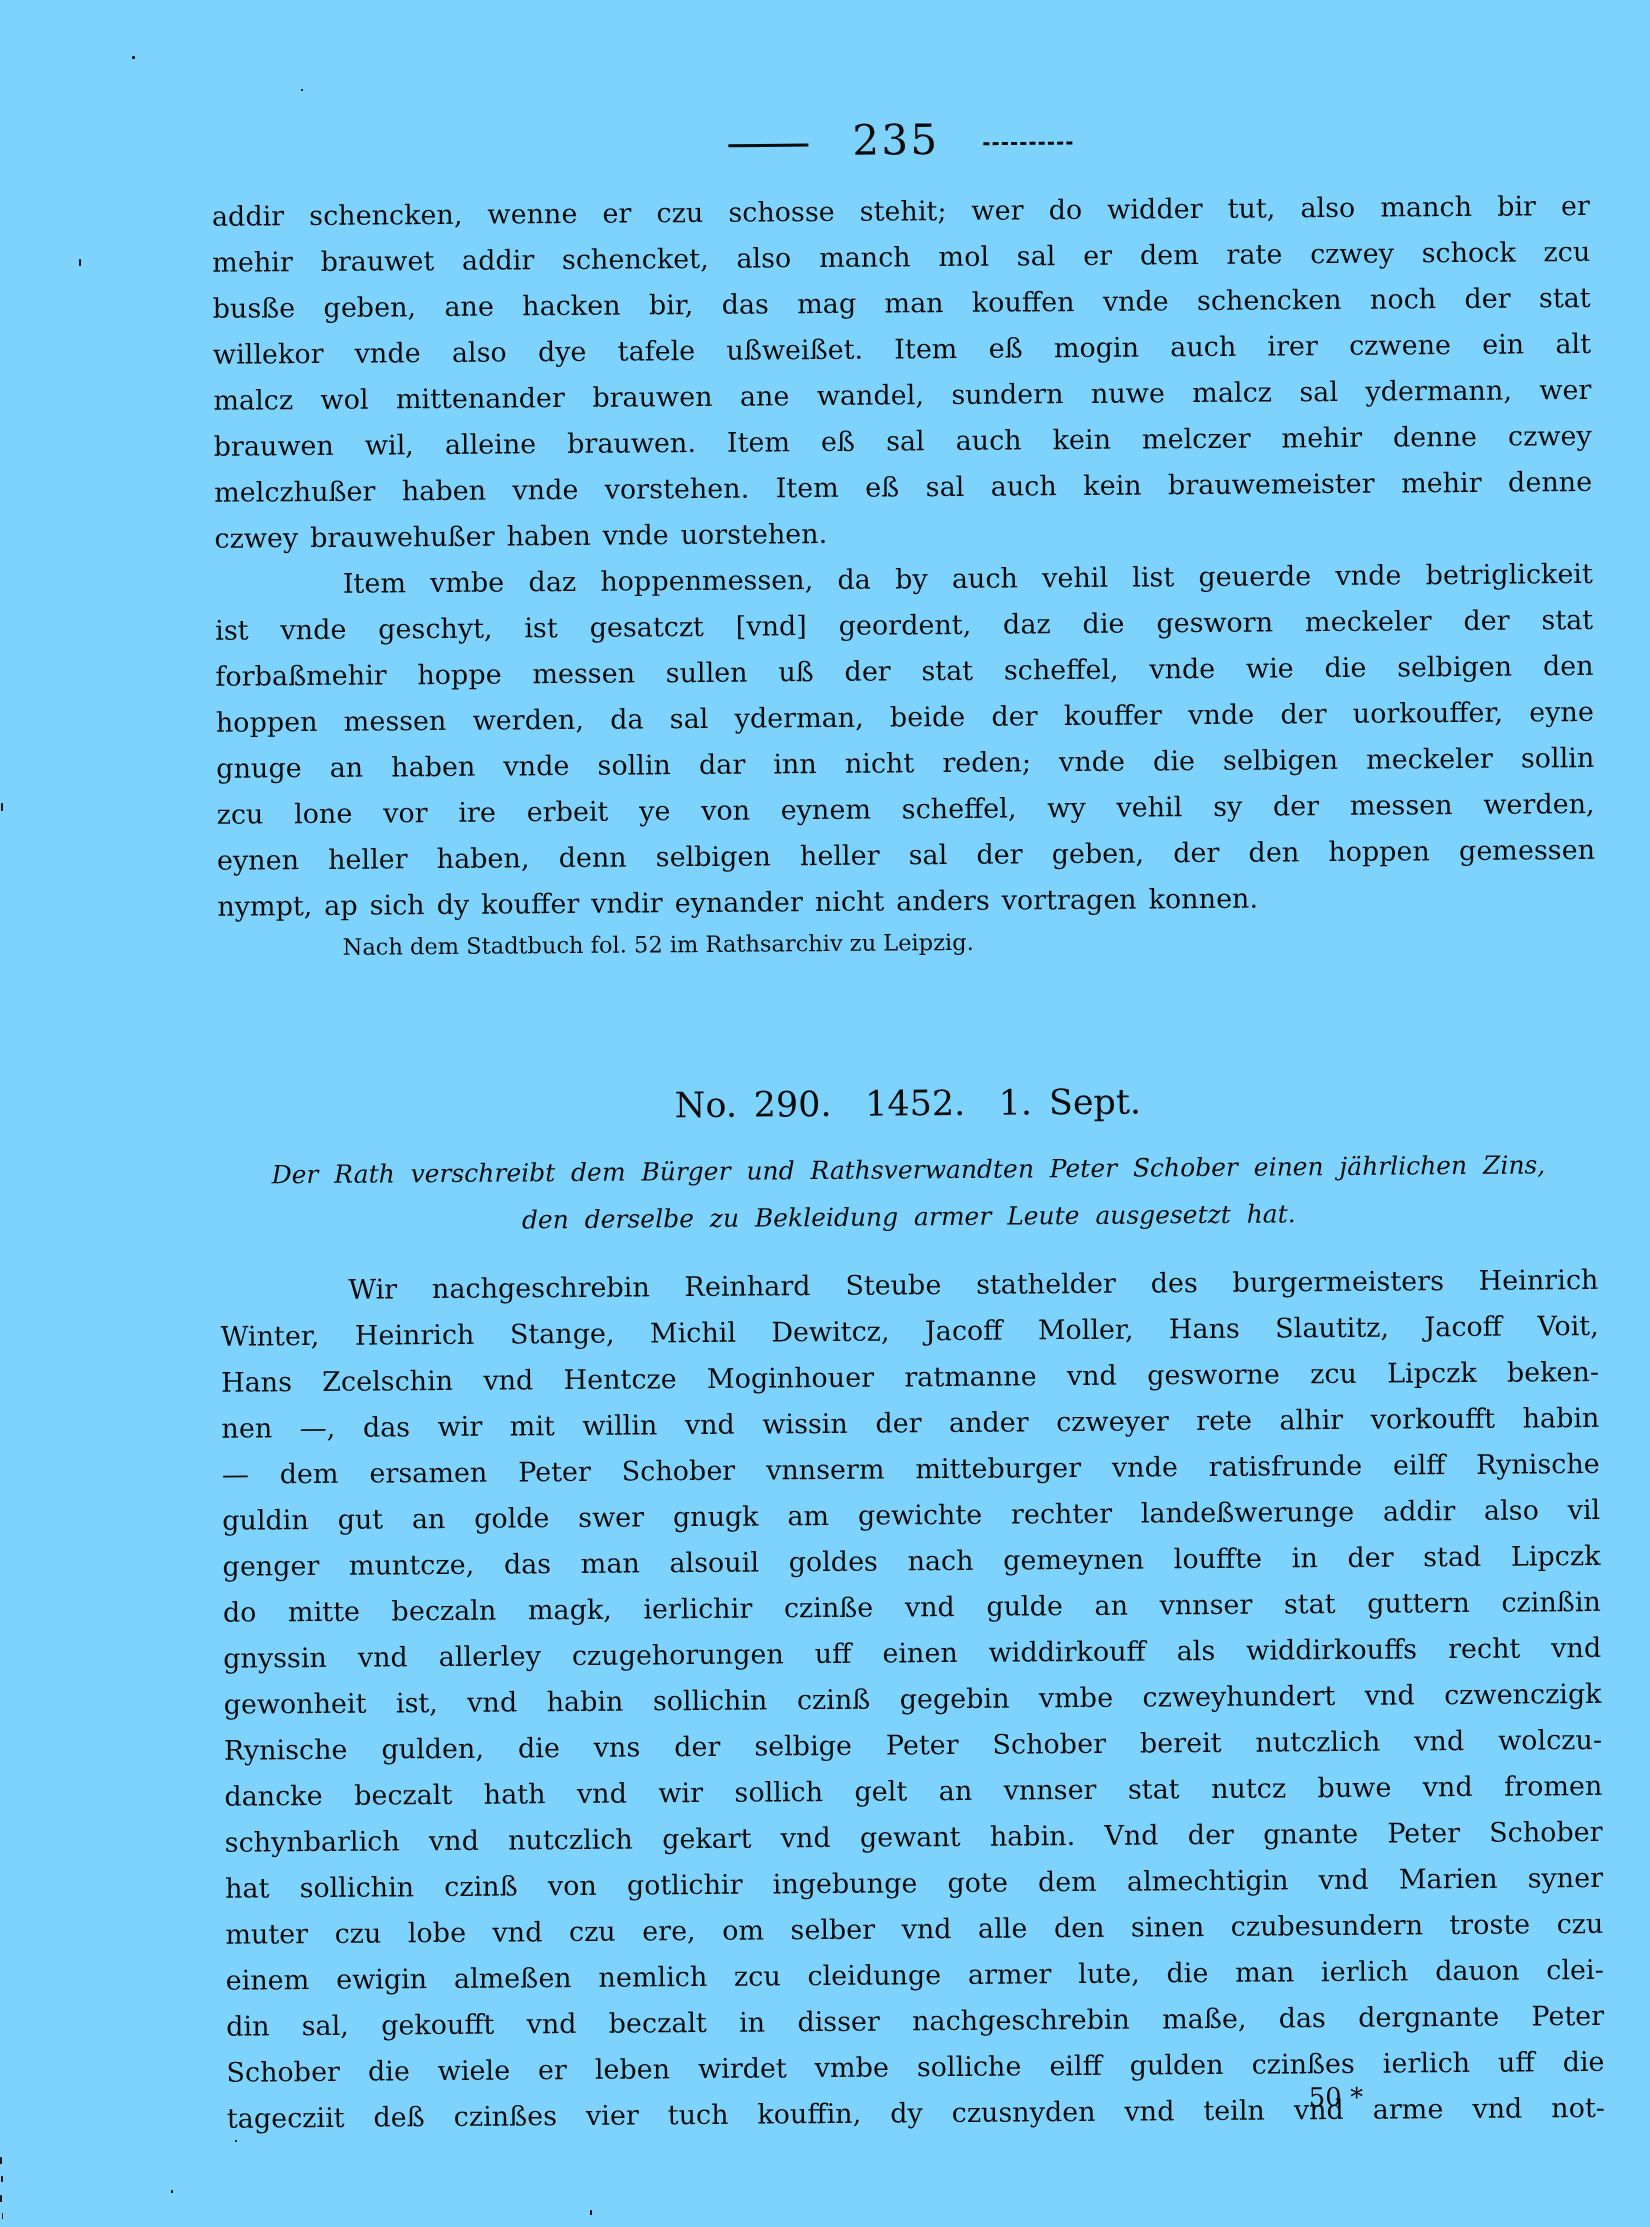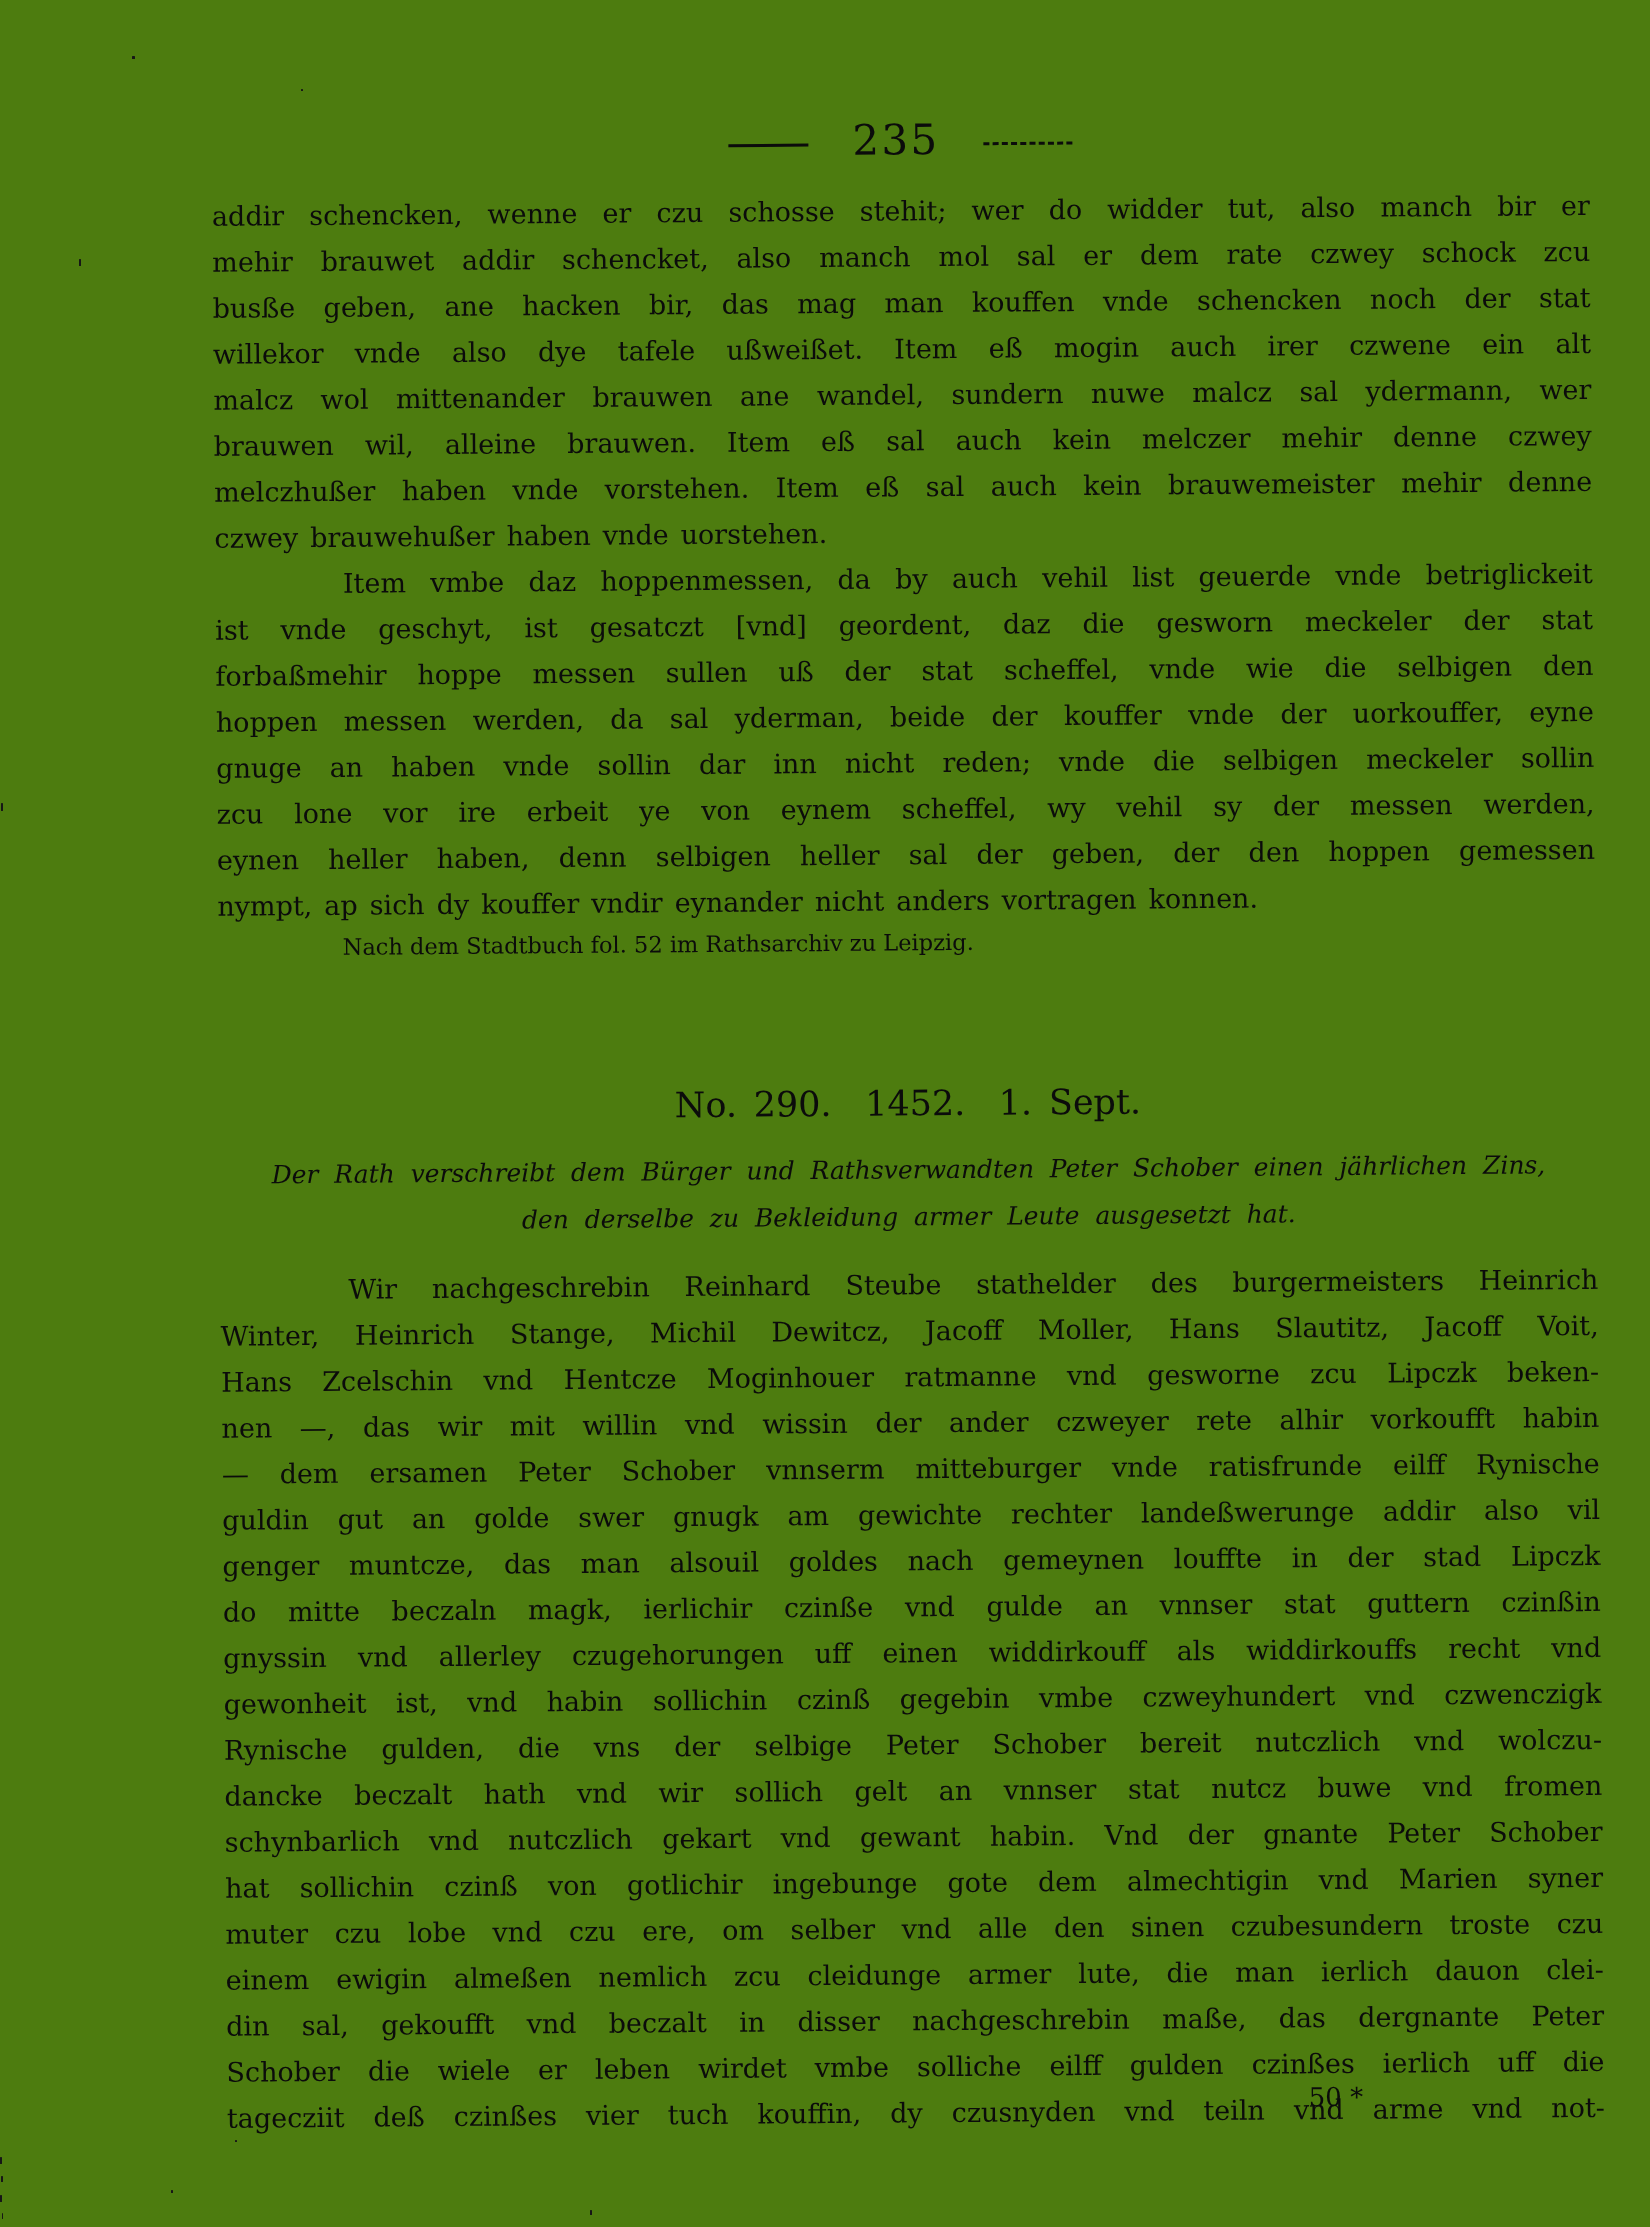--- a/index.html
+++ b/index.html
@@ -4,21 +4,21 @@
 <style>
   html, body {
     margin: 0;
     padding: 0;
     background: #e8e8e8;
   }
   #page {
     position: relative;
     width: 1650px;
     height: 2227px;
-    background: #4d7c0f;
+    background: #7dd3fc;
     color: #0b0b0b;
     font-family: "DejaVu Serif", "Liberation Serif", serif;
     overflow: hidden;
   }
   
   .scan-skew {
     position: absolute;
     inset: 0;
     transform: rotate(-0.45deg);
     transform-origin: 50% 50%;

